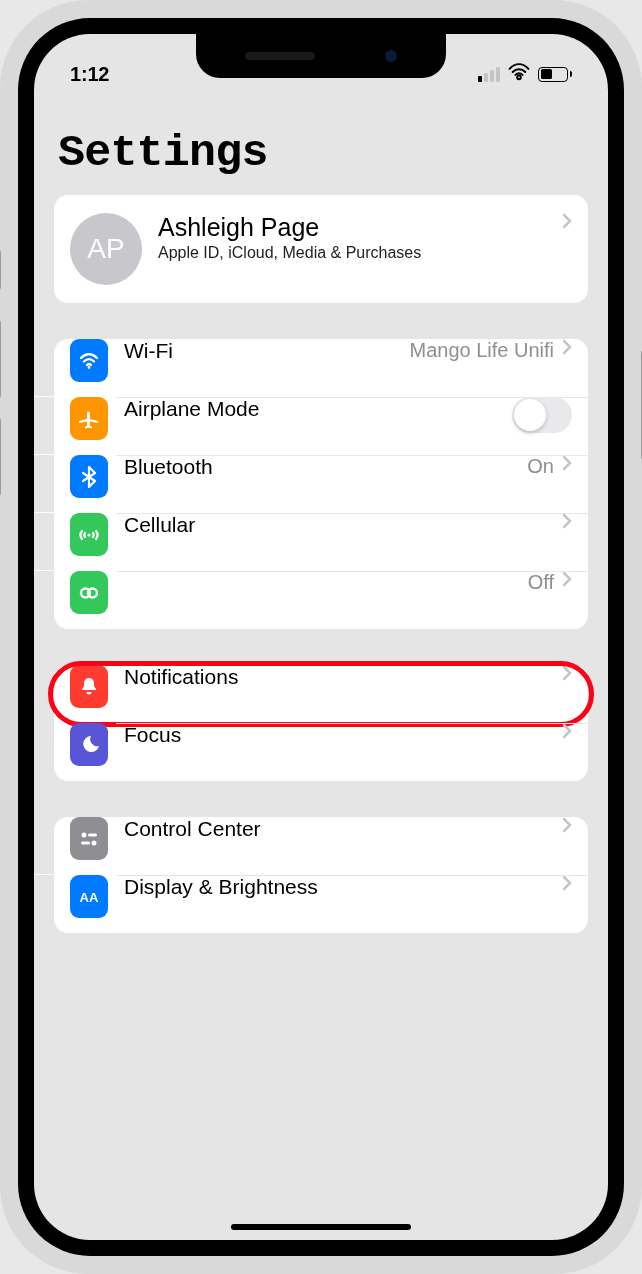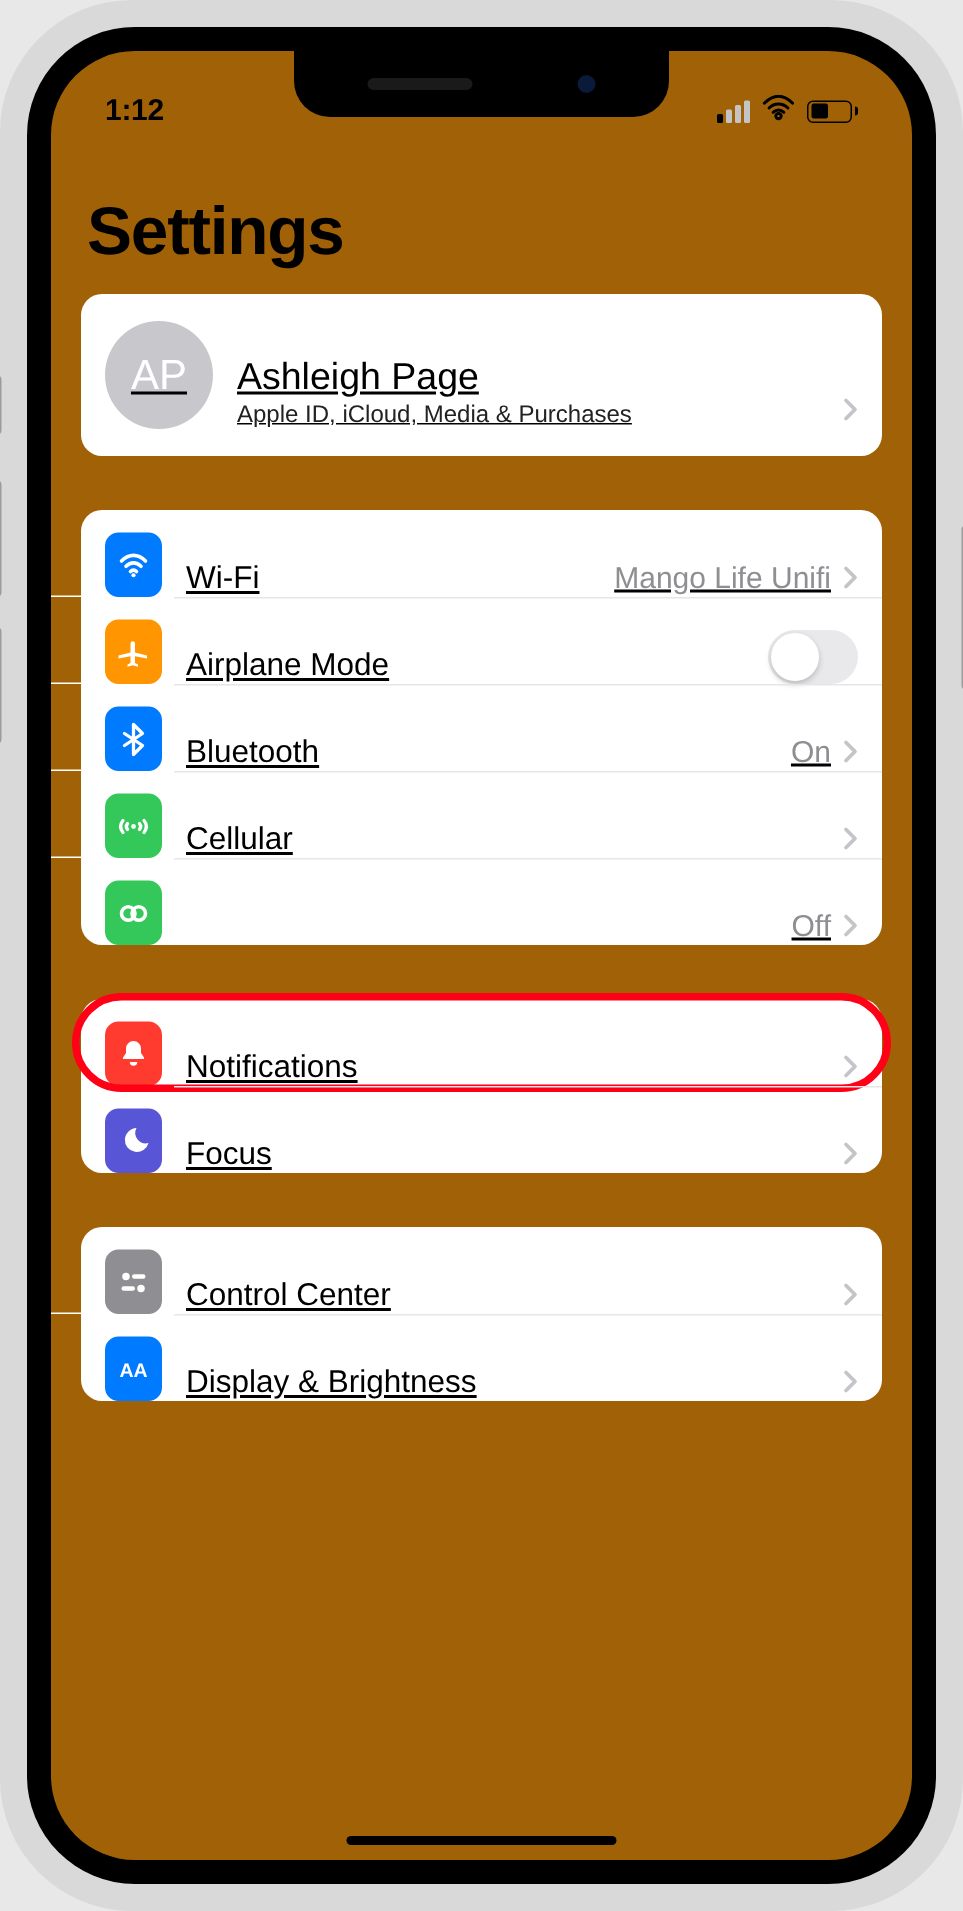--- a/index.html
+++ b/index.html
@@ -24,21 +24,21 @@
     padding: 16px;
     position: relative;
   }
   .side-btn { position: absolute; background: #9c9c9c; border-radius: 3px; }
   .side-btn.mute { left: -5px; top: 250px; width: 6px; height: 40px; }
   .side-btn.vol1 { left: -5px; top: 320px; width: 6px; height: 78px; }
   .side-btn.vol2 { left: -5px; top: 418px; width: 6px; height: 78px; }
   .side-btn.pwr  { right: -5px; top: 350px; width: 6px; height: 110px; }
   .screen {
     width: 100%; height: 100%;
-    background: #a16207;
+    background: #e5e5e5;
     border-radius: 56px;
     overflow: hidden;
     position: relative;
   }
   
   .notch {
     position: absolute; top: 0; left: 50%; transform: translateX(-50%);
     width: 250px; height: 44px; background: #000;
     border-bottom-left-radius: 24px; border-bottom-right-radius: 24px;
     z-index: 10;
@@ -59,28 +59,27 @@
   .cell-bars span.active { background: #000; }
   .cell-bars span:nth-child(1){height:6px;} .cell-bars span:nth-child(2){height:9px;}
   .cell-bars span:nth-child(3){height:12px;} .cell-bars span:nth-child(4){height:15px;}
   .wifi-icon svg { width: 22px; height: 18px; }
   .battery { display:flex; align-items:center; }
   .battery .body { width: 30px; height: 15px; border: 1.6px solid #000; border-radius: 4px; position: relative; }
   .battery .fill { position:absolute; left:1.5px; top:1.5px; bottom:1.5px; width:40%; background:#000; border-radius:1.5px; }
   .battery .tip { width:2.5px; height:6px; background:#000; border-radius:0 2px 2px 0; margin-left:1.5px; }
   
   .content { padding: 0 20px; }
-  h1.page-title { font-size: 45px; font-weight: 800; letter-spacing: -0.8px; padding: 32px 4px 16px; color:#000; }
+  h1.page-title { font-size: 45px; font-weight: 800; letter-spacing: -0.8px; padding: 32px 4px 16px; color:#000;font-family:Liberation Mono, monospace; }
   
   .group { background: #fff; border-radius: 14px; margin-bottom: 36px; }
   .row {
-    display:flex; align-items:flex-end;
+    display:flex; align-items:flex-start;
     min-height: 58px; padding: 0 16px;
     position: relative;
-    text-decoration: underline;
   }
   .row + .row { border-top: 1px solid #e5e5ea; margin-left: 64px; padding-left:0; }
   .row + .row::before { content:''; position:absolute; left:-64px; top:-1px; width:64px; height:1px; background:#fff; }
   .row + .row { margin-left:0; padding-left:16px; }
   .row:not(:first-child) { border-top: 0; }
   .row:not(:first-child)::after {
     content:''; position:absolute; left:62px; right:0; top:0; height:1px; background:#e5e5ea;
   }
   .profile-row { padding: 18px 16px; min-height: auto; }
   .profile-row .avatar {

